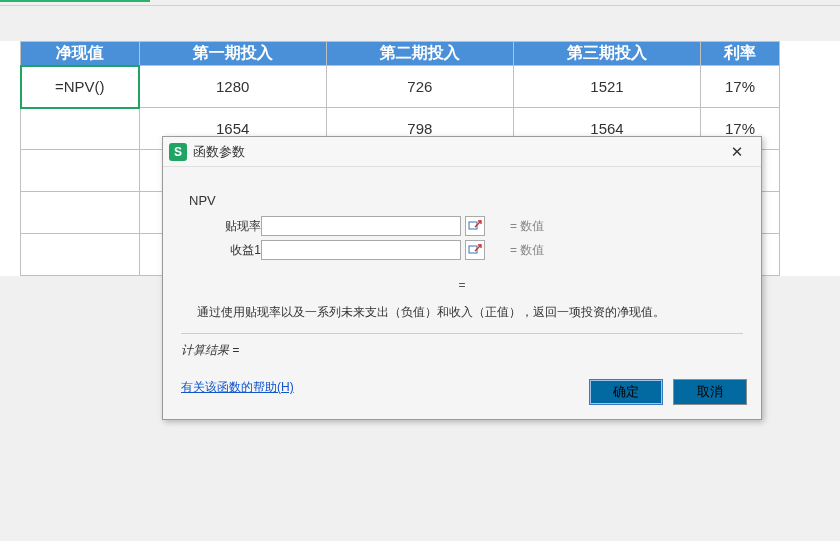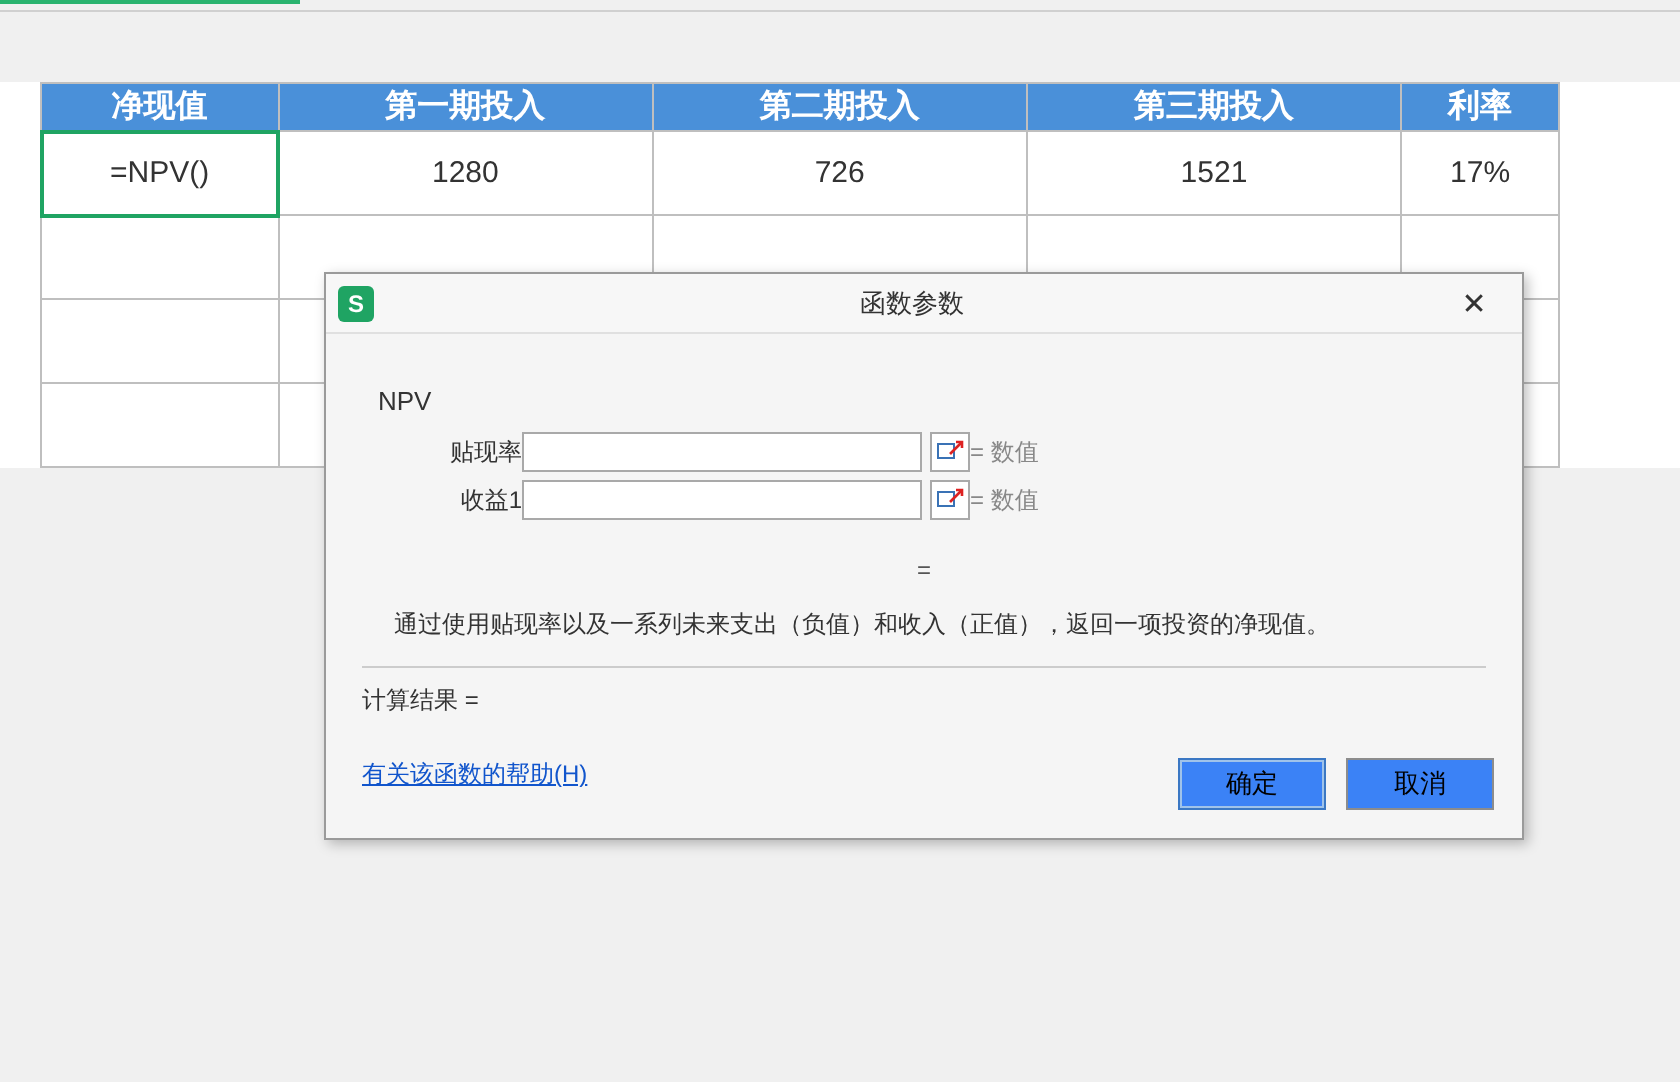--- a/index.html
+++ b/index.html
@@ -81,21 +81,21 @@
     background: #1fa463;
     border-radius: 3px;
     color: #fff;
     font-size: 12px;
     font-weight: bold;
     display: inline-flex;
     align-items: center;
     justify-content: center;
     margin-right: 6px;
   }
-  .dlg-title-text { flex: 1; font-size: 13px; text-align: center; }
+  .dlg-title-text { flex: 1; font-size: 13px; }
   .dlg-close {
     width: 36px; height: 24px;
     display: inline-flex;
     align-items: center;
     justify-content: center;
     cursor: pointer;
     font-size: 15px;
   }
   .dlg-body {
     padding: 10px 18px 8px 18px;
@@ -122,37 +122,37 @@
     width: 20px; height: 20px;
     border: 1px solid #a9a9a9;
     background: #fff;
     margin-left: 4px;
     display: inline-flex;
     align-items:center;
     justify-content:center;
     cursor:pointer;
   }
   .range-btn svg { width:14px; height:14px; }
-  .eq-text { margin-left: 0; color: #888; }
+  .eq-text { margin-left: 25px; color: #888; }
   .big-eq { text-align:center; margin:18px 0 12px 0; color:#555; }
   .desc { margin: 4px 16px; }
   .desc-sub { margin: 6px 0 0 40px; }
   .hr { border:none; border-top:1px solid #cccccc; margin:12px 0 8px 0; }
-  .result-row { margin: 2px 0 10px 0; }
+  .result-row { margin: 2px 0 10px 0; font-style: italic; }
   .dlg-footer {
     display:flex;
     padding: 2px 14px 14px 18px;
   }
   .help-link { color:#1155cc; text-decoration:underline; cursor:pointer; font-size:12px; }
   .spacer { flex:1; }
   .btn {
     min-width: 74px;
     height: 26px;
     border: 1px solid #8c8c8c;
-    background: #3b82f6;
+    background: #0369a1;
     margin-left: 10px;
     cursor: pointer;
     font-size: 13px;
   }
   .btn.primary {
     border: 1px solid #3b78c4;
     box-shadow: inset 0 0 0 1px #9fc3ea;
   }
 </style>
 </head>
@@ -170,20 +170,27 @@
         <th>第三期投入</th>
         <th>利率</th>
       </tr>
     </thead>
     <tbody>
       <tr>
         <td class="editing">=NPV()</td>
         <td>1280</td>
         <td>726</td>
         <td>1521</td>
+        <td>17%</td>
+      </tr>
+      <tr>
+        <td></td>
+        <td>1654</td>
+        <td>798</td>
+        <td>1564</td>
         <td>17%</td>
       </tr>
       <tr>
         <td></td>
           <td></td>
           <td></td>
           <td></td>
           <td></td>
       </tr>
       <tr>

